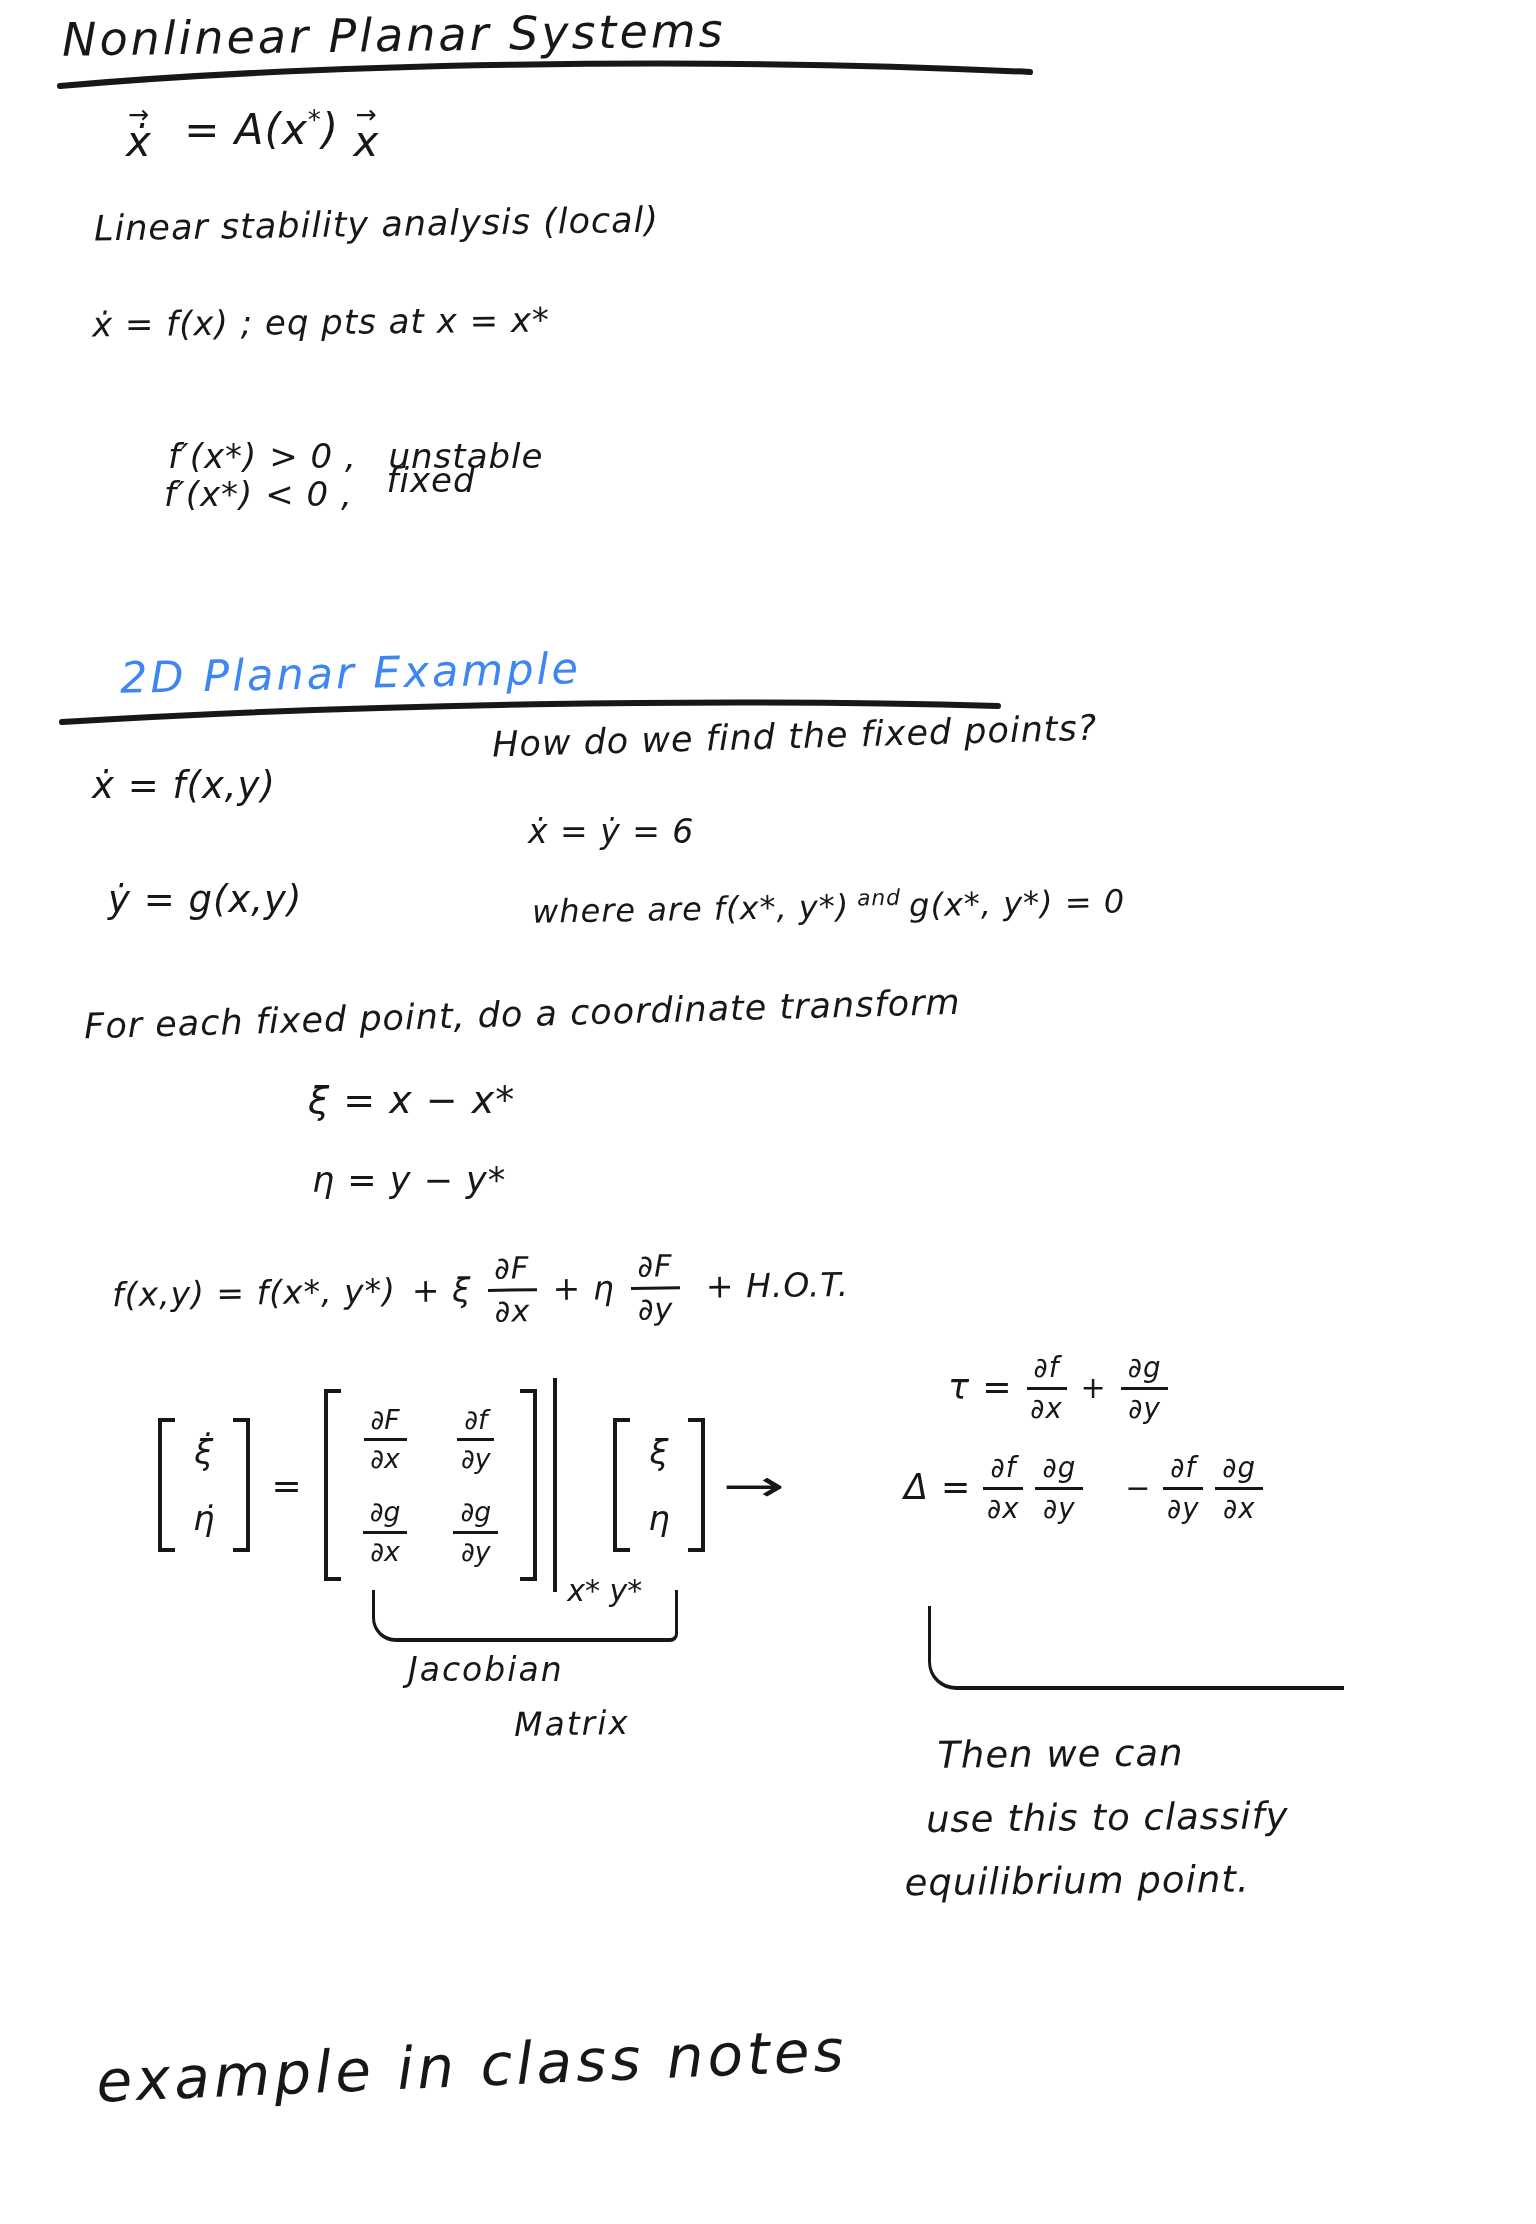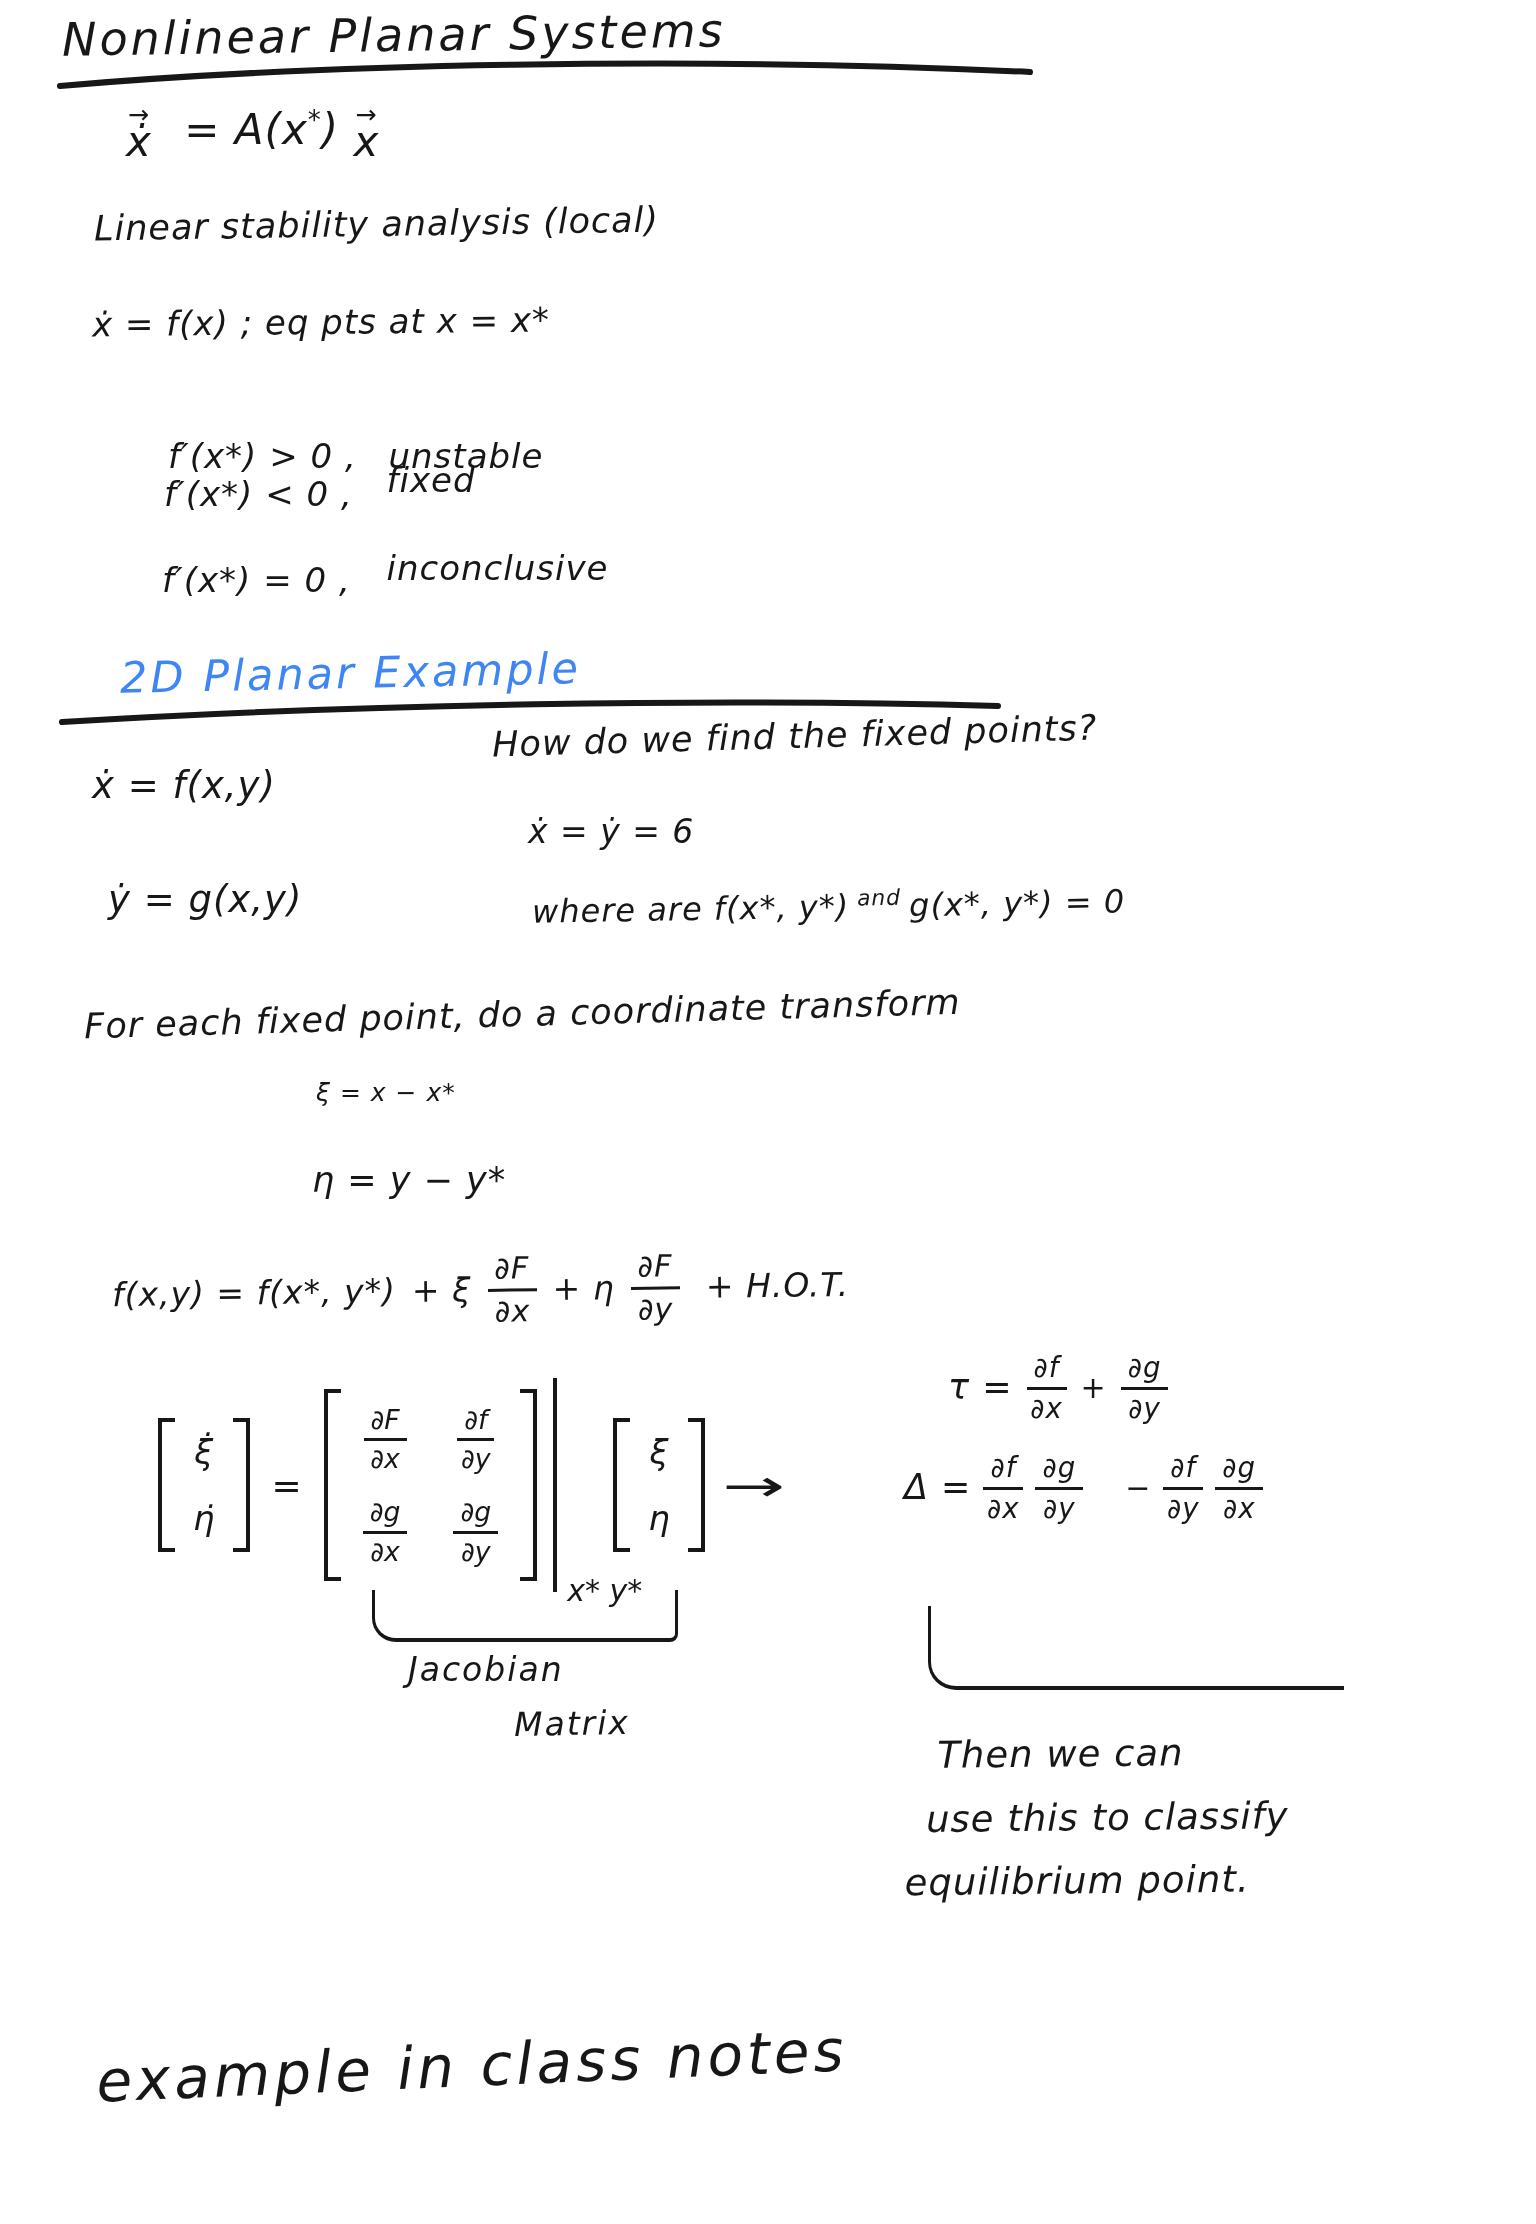--- a/index.html
+++ b/index.html
@@ -55,41 +55,37 @@
   <div class="line" style="left:92px;top:302px;font-size:34px;transform:rotate(-0.6deg);">ẋ = f(x) ;  eq pts at   x = x*</div>
 
   <div class="line" style="left:168px;top:392px;font-size:34px;margin-top:44px;">
     <span>f′(x*) &gt; 0 ,</span>
     <span style="margin-left:20px;">unstable</span>
   </div>
   <div class="line" style="left:164px;top:474px;font-size:34px;">
     <span>f′(x*) &lt; 0 ,</span>
     <span style="margin-left:22px;display:inline-block;transform:translateY(-14px);">fixed</span>
   </div>
-  <div class="line" style="left:162px;top:560px;font-size:34px;">
-    <span>f′(x*) = 0 ,</span>
-    <span style="margin-left:24px;display:inline-block;transform:translateY(-12px);">inconclusive</span>
-  </div>
 
   <div class="line" style="left:120px;top:648px;font-size:43px;letter-spacing:3px;color:#3e86f3;transform:rotate(-1.2deg);">2D Planar Example</div>
   <svg class="stroke" style="left:56px;top:694px;" width="950" height="34" viewBox="0 0 950 34">
     <path d="M6,28 C300,10 660,4 942,12" stroke="#171717" stroke-width="6" fill="none" stroke-linecap="round"></path>
   </svg>
 
   <div class="line" style="left:92px;top:764px;font-size:37px;">ẋ = f(x,y)</div>
   <div class="line" style="left:108px;top:878px;font-size:37px;">ẏ = g(x,y)</div>
 
   <div class="line" style="left:492px;top:716px;font-size:35px;transform:rotate(-1.6deg);">How do we find the fixed points?</div>
   <div class="line" style="left:528px;top:812px;font-size:33px;">ẋ = ẏ = 6</div>
   <div class="line" style="left:532px;top:886px;font-size:32px;transform:rotate(-1deg);">
     <span>where are  f(x*, y*)</span><span class="raised">and</span><span>g(x*, y*) = 0</span>
   </div>
 
   <div class="line" style="left:84px;top:994px;font-size:35px;transform:rotate(-1.6deg);">For each fixed point,  do a  coordinate transform</div>
-  <div class="line" style="left:316px;top:1078px;font-size:25px;">ξ = x − x*</div>
+  <div class="line" style="left:308px;top:1078px;font-size:38px;">ξ = x − x*</div>
   <div class="line" style="left:312px;top:1160px;font-size:35px;">η = y − y*</div>
 
   <div class="line row" style="left:112px;top:1252px;font-size:33px;gap:16px;transform:rotate(-0.8deg);">
     <span>f(x,y) = f(x*, y*)</span>
     <span>+ ξ</span>
     <span class="frac">
       <span class="num">∂F</span>
       <span class="den">∂x</span>
     </span>
     <span>+ η</span>

